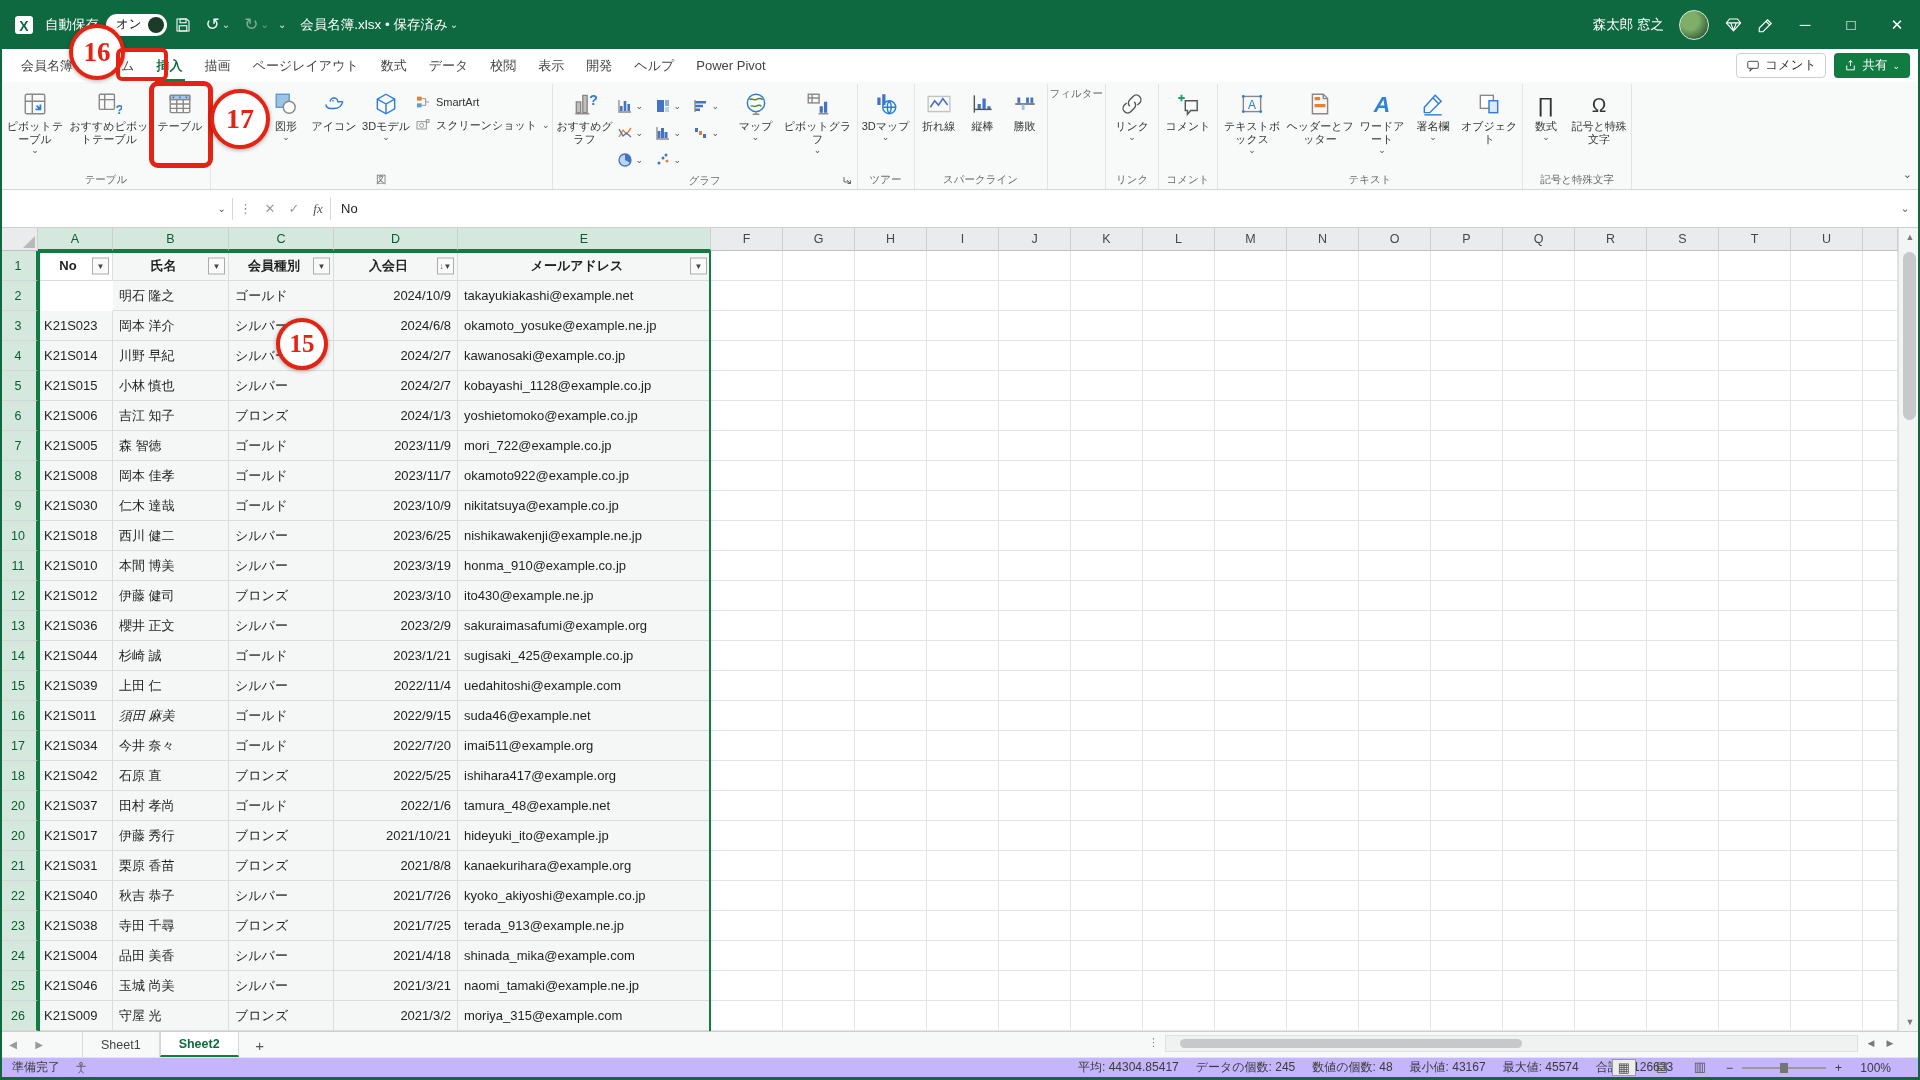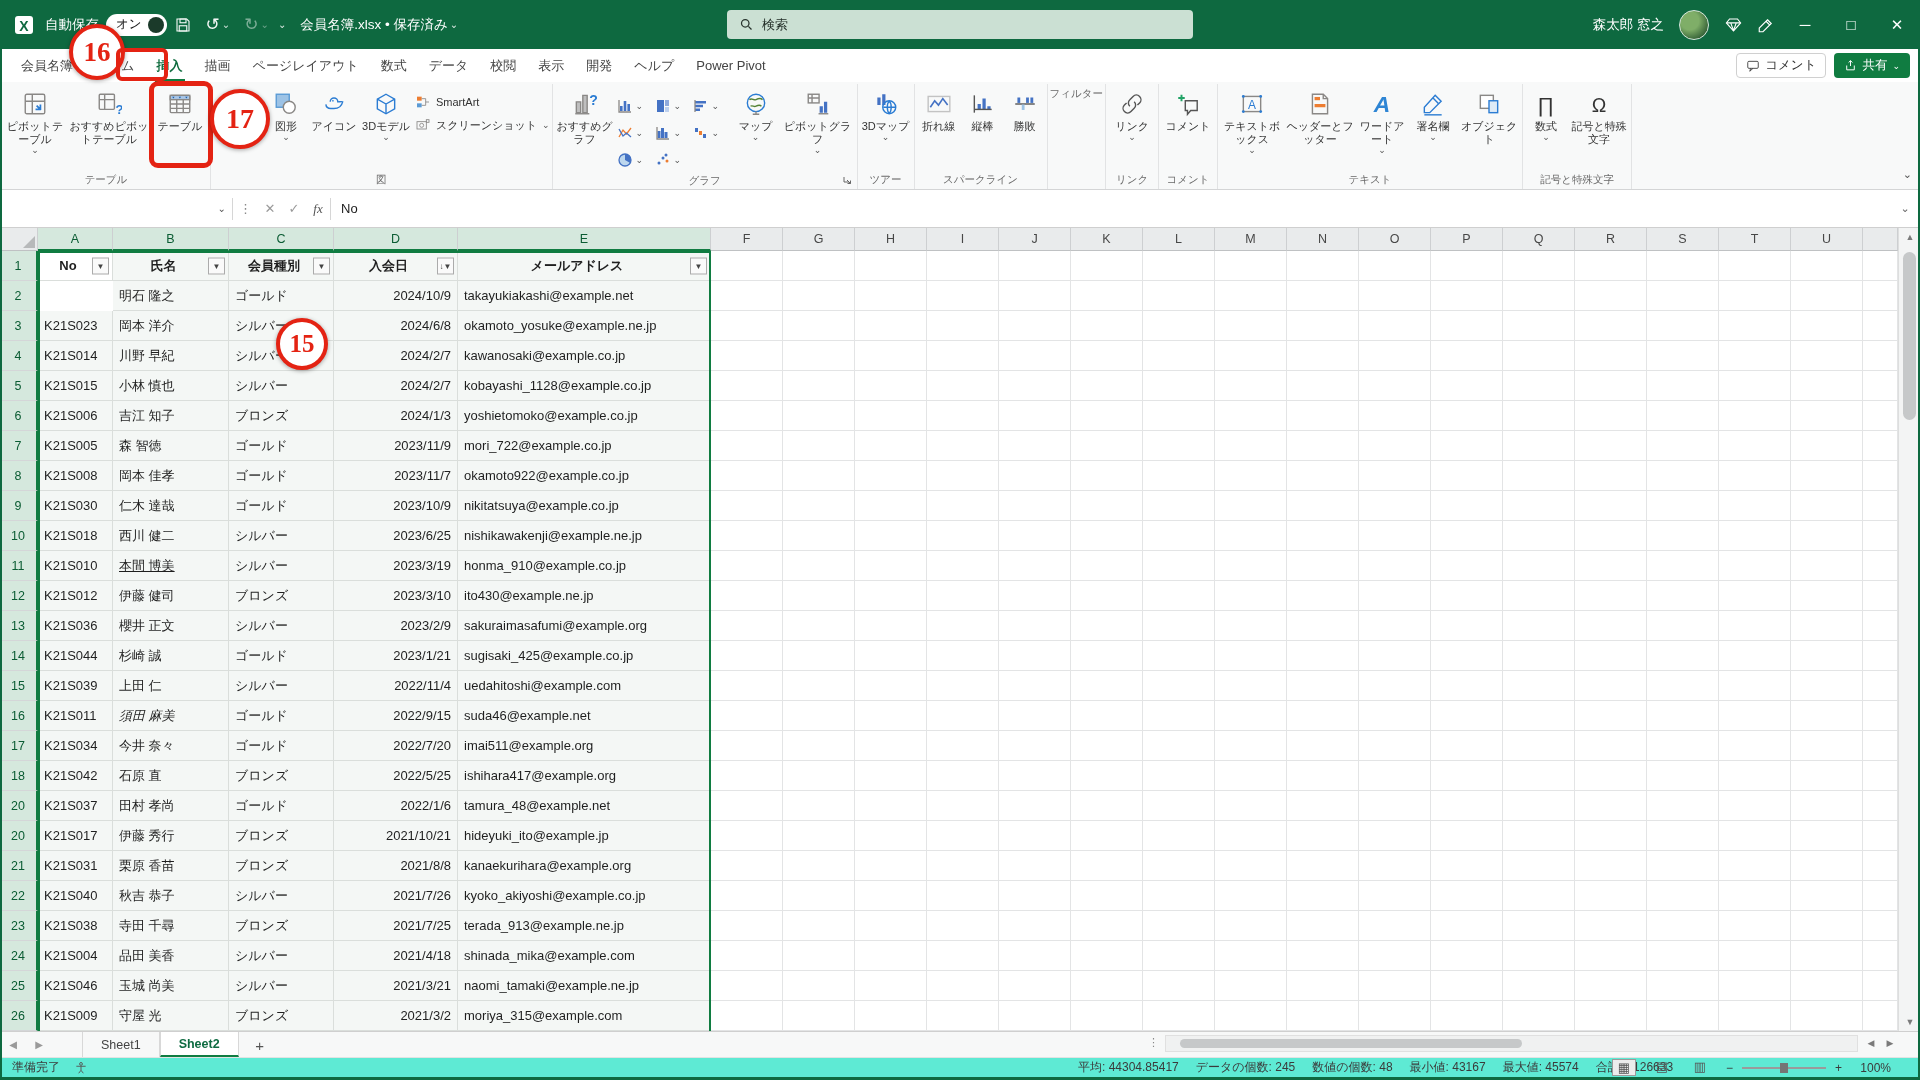--- a/index.html
+++ b/index.html
@@ -84,21 +84,21 @@
   .st-nav { width:26px; display:flex; align-items:center; justify-content:center; color:#9a9a9a; font-size:10px; }
   .st-tab { padding:0 18px; display:flex; align-items:center; border-right:1px solid #D8D8D8; border-left:1px solid #D8D8D8; }
   .st-tab.active { background:#fff; color:#0E6B41; font-weight:bold; border-bottom:2px solid #107C41; }
   .st-add { width:22px; height:22px; margin:2px 0 0 10px; border-radius:50%; color:#555; font-size:15px; display:flex; align-items:center; justify-content:center; }
   .st-dots { position:absolute; left:1148px; top:1036px; color:#888; font-size:11px; }
   .hscroll { position:absolute; left:1165px; top:1035px; width:693px; height:17px; background:#F0F1F1; border:1px solid #E0E0E0; }
   .hthumb { position:absolute; left:14px; top:3px; width:342px; height:9px; background:#C6C8C9; border-radius:5px; }
   .h-arrow { position:absolute; top:1035px; width:18px; height:17px; color:#7a7a7a; font-size:9px; text-align:center; line-height:17px; }
 
   
-  .statusbar { top:1057px; height:23px; background:#5eead4; border-top:1px solid #E3E3E3; border-bottom:3px solid #0E6940; display:flex; align-items:center; font-size:12px; color:#3b3b3b; padding:2px 12px; }
+  .statusbar { top:1057px; height:23px; background:#c4b5fd; border-top:1px solid #E3E3E3; border-bottom:3px solid #0E6940; display:flex; align-items:center; font-size:12px; color:#3b3b3b; padding:2px 12px; }
   .sb-stats { position:absolute; left:1078px; display:flex; gap:17px; }
   .sb-views { position:absolute; left:1612px; display:flex; gap:14px; font-size:13px; color:#555; }
   .sb-view { width:24px; text-align:center; }
   .sb-view.selected { border:1px solid #9a9a9a; background:#ECECEC; }
   .sb-zoom { position:absolute; left:1726px; display:flex; align-items:center; gap:9px; }
   .zoomtrack { width:84px; height:2px; background:#9a9a9a; position:relative; }
   .zoomknob { position:absolute; left:38px; top:-4px; width:8px; height:10px; background:#757575; }
   .sb-mode-icon { margin-left:14px; }
 
   
@@ -137,29 +137,20 @@
         <rect x="7" y="13" width="10" height="7"></rect>
       </svg>
   </span>
   <span class="tb-item tb-glyph">↺<span class="tb-chev">⌄</span></span>
   <span class="tb-item tb-glyph dim">↻<span class="tb-chev">⌄</span></span>
   <span class="tb-item tb-chev">⌄</span>
   <span class="tb-item">
     <span>会員名簿.xlsx</span>&nbsp;<span>• 保存済み</span><span class="tb-chev">⌄</span>
   </span>
 
-  <div class="searchbox">
-    <span>
-      <svg width="15" height="15" viewBox="0 0 24 24" fill="none" stroke="#27332c" stroke-width="2">
-          <circle cx="10" cy="10" r="6"></circle>
-          <path d="M15 15l5 5"></path>
-        </svg>
-    </span>
-    <span>検索</span>
-  </div>
 
   <div class="tb-right">
     <span class="tb-item">森太郎 窓之</span>
     <span class="avatar"></span>
     <span class="tb-item">
       <svg width="19" height="19" viewBox="0 0 24 24" fill="none" stroke="#fff" stroke-width="1.4">
           <path d="M7 5h10l4 5-9 10L3 10z"></path>
           <path d="M3.5 10h17M12 19.5L8.5 10M12 19.5l3.5-9.5"></path>
         </svg>
     </span>
@@ -890,21 +881,21 @@
       <div class="cell" style="width: 72px;"></div>
       <div class="cell" style="width: 72px;"></div>
       <div class="cell" style="width: 72px;"></div>
       <div class="cell" style="width: 72px;"></div>
       <div class="cell" style="width: 72px;"></div>
       <div class="cell" style="flex: 1 1 0%;"></div>
     </div>
     <div class="grow">
       <div class="rowhdr sel">11</div>
       <div class="cell insel" style="width: 75px;">K21S010</div>
-      <div class="cell insel" style="width: 116px; text-decoration: underline;">本間 博美</div>
+      <div class="cell insel" style="width: 116px;">本間 博美</div>
       <div class="cell insel" style="width: 105px;">シルバー</div>
       <div class="cell insel num" style="width: 124px;">2023/3/19</div>
       <div class="cell insel" style="width: 253px;">honma_910@example.co.jp</div>
       <div class="cell" style="width: 72px;"></div>
       <div class="cell" style="width: 72px;"></div>
       <div class="cell" style="width: 72px;"></div>
       <div class="cell" style="width: 72px;"></div>
       <div class="cell" style="width: 72px;"></div>
       <div class="cell" style="width: 72px;"></div>
       <div class="cell" style="width: 72px;"></div>

